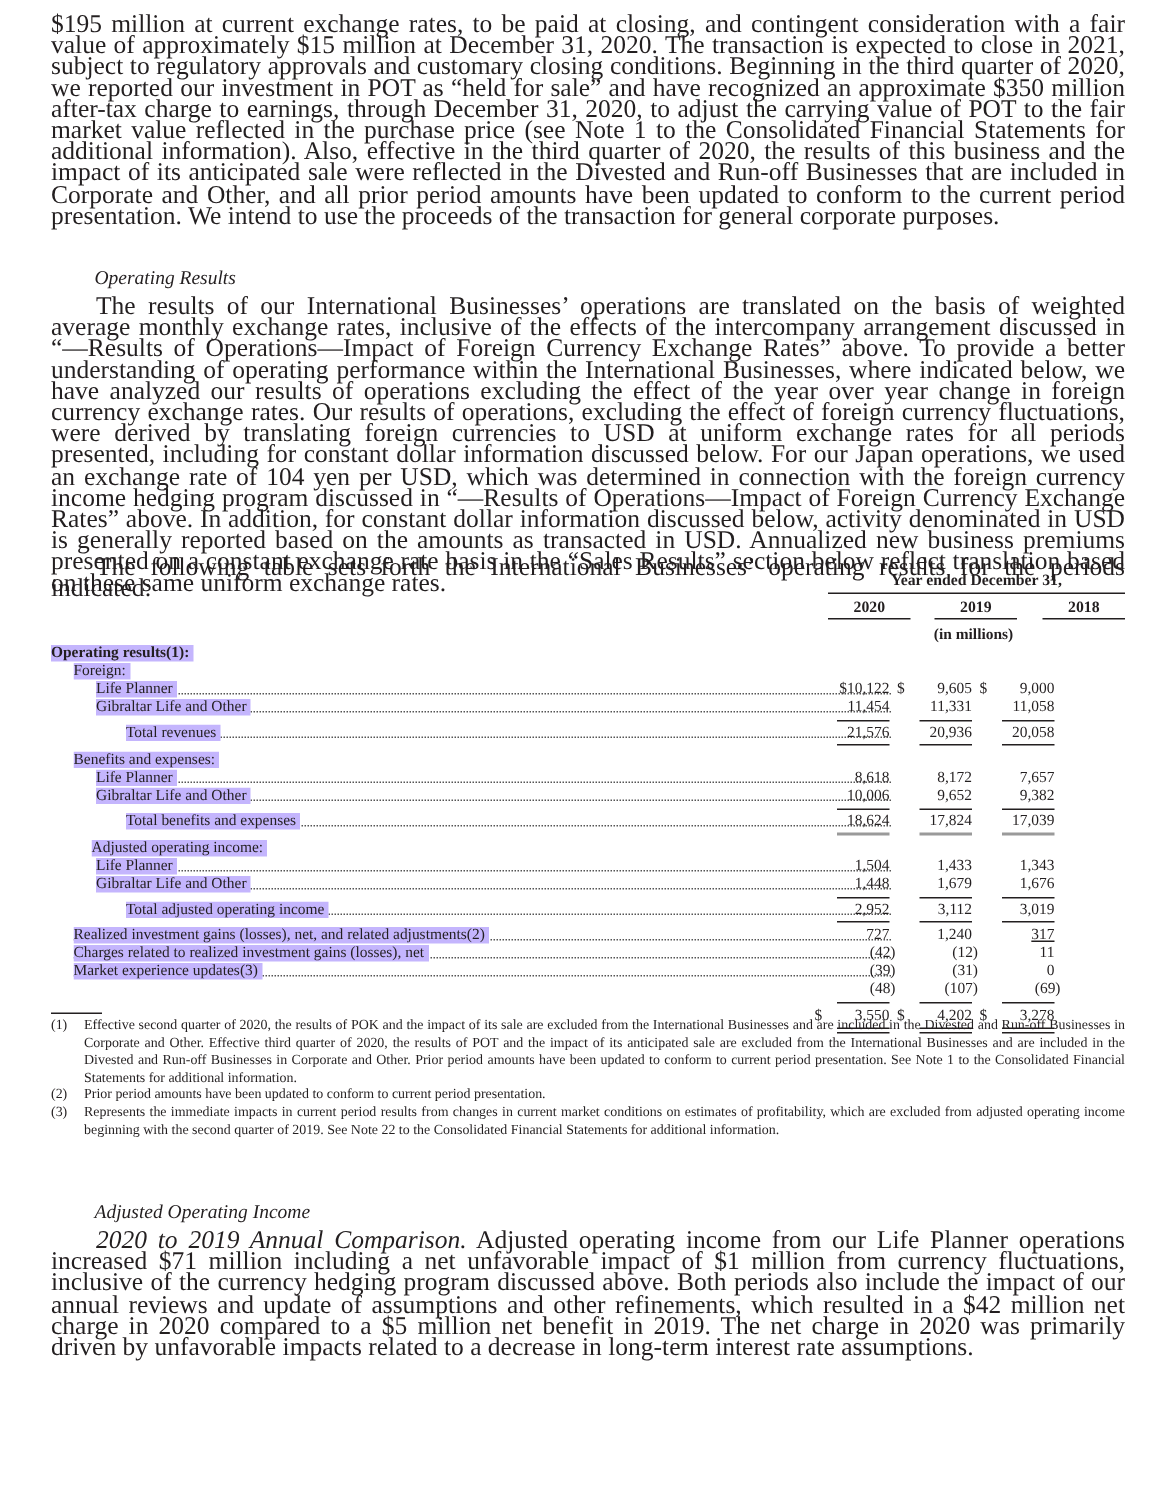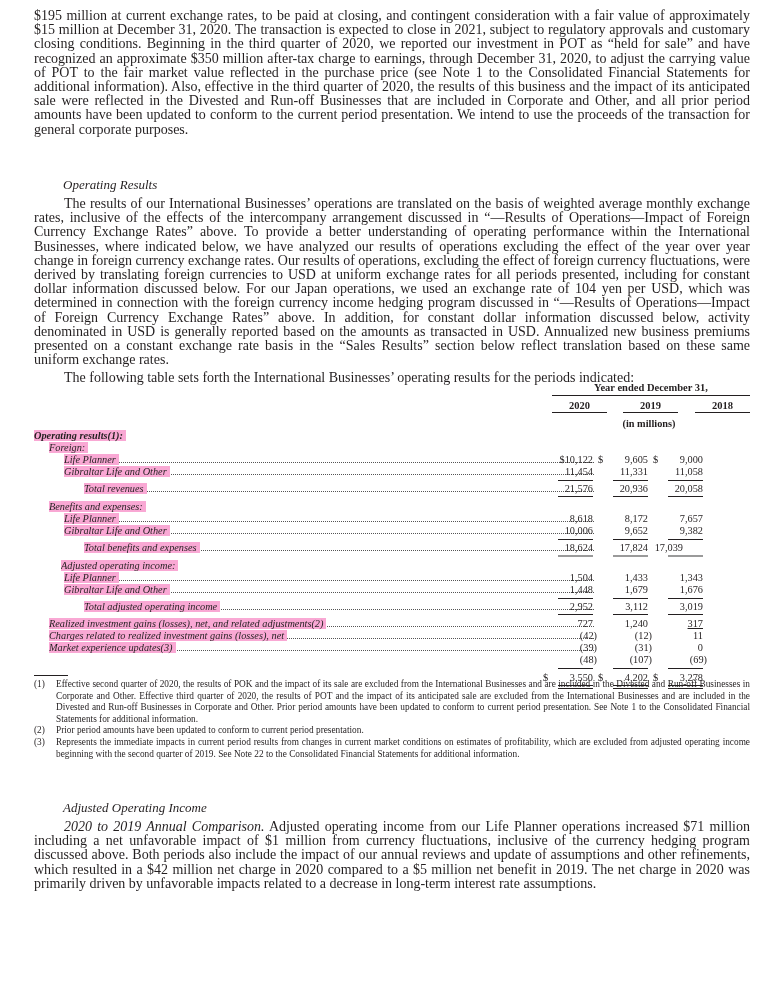--- a/index.html
+++ b/index.html
@@ -3,21 +3,21 @@
   <meta charset="utf-8">
   <style>
     html, body { margin: 0; padding: 0; background: #ffffff; }
     body {
       width: 768px; height: 1004px; position: relative; overflow: hidden;
       font-family: "Liberation Serif", "DejaVu Serif", serif;
       color: #231f20;
     }
     .page { position: absolute; left: 34px; top: 0; width: 716px; }
     p.body {
-      margin: 0; font-size: 14px; line-height: 14.2px; text-align: justify;
+      margin: 0; font-size: 17px; line-height: 14.2px; text-align: justify;
       text-indent: 30px;
     }
     p.noindent { text-indent: 0; }
     .sec-head {
       font-style: italic; font-size: 13px; margin: 0; padding-left: 29px;
     }
     #intro { position: absolute; top: 9px; left: 0; width: 716px; }
     #op-head { position: absolute; top: 177px; left: 0; }
     #op-para { position: absolute; top: 197px; left: 0; width: 716px; }
     #table-intro { position: absolute; top: 371px; left: 0; width: 716px; }
@@ -25,21 +25,21 @@
     
     #fin-table { position: absolute; top: 382px; left: 0; width: 716px; font-size: 10.3px; }
     .hdr-group {
       position: absolute; left: 518px; width: 198px; top: 0; text-align: center;
       font-weight: bold; font-size: 10.5px; padding-bottom: 2px; border-bottom: 1px solid #231f20;
     }
     .hdr-year { position: absolute; top: 18px; width: 55px; text-align: center; font-weight: bold; font-size: 10.5px; border-bottom: 1.5px solid #231f20; padding-bottom: 1px; }
     .hdr-unit { position: absolute; top: 36px; left: 560px; width: 110px; text-align: center; font-weight: bold; font-size: 10.3px; }
     .row { position: absolute; left: 0; width: 716px; height: 12px; line-height: 12px; }
     .row .lbl { position: absolute; left: 0; white-space: nowrap; overflow: hidden; }
-    .row .lbl .txt { background: #f9a8d4; padding-right: 3px; font-style: italic; }
+    .row .lbl .txt { background: #c4b5fd; padding-right: 3px; }
     .row .lbl.dots::after {
       content: ""; position: absolute; left: 0; right: 0; bottom: 3px;
       border-bottom: 1px dotted #555; z-index: -1;
     }
     .row .lbl.dots { z-index: 0; }
     .cell { position: absolute; text-align: right; width: 60px; }
     .cell .dollar { float: left; padding-left: 10px; }
 
     .rule-seg { position: absolute; height: 0; border-top: 1px solid #231f20; }
     .rule-gray { position: absolute; height: 0; border-top: 2px solid #9a9a9a; }
@@ -122,21 +122,21 @@
         <div class="row" style="top: 143px;">
           <div class="lbl dots" style="left: 30px; width: 530px;"><span class="txt">Gibraltar Life and Other</span></div>
           <div class="cell" style="left: 499px; width: 60px;"><span>10,006</span></div>
           <div class="cell" style="left: 554px; width: 60px;"><span>9,652</span></div>
           <div class="cell" style="left: 609px; width: 60px;"><span>9,382</span></div>
         </div>
         <div class="row" style="top: 160px;">
           <div class="lbl dots" style="left: 50px; width: 510px;"><span class="txt">Total benefits and expenses</span></div>
           <div class="cell" style="left: 499px; width: 60px;"><span>18,624</span></div>
           <div class="cell" style="left: 554px; width: 60px;"><span>17,824</span></div>
-          <div class="cell" style="left: 609px; width: 40px;"><span>17,039</span></div>
+          <div class="cell" style="left: 609px; width: 60px;"><span>17,039</span></div>
         </div>
         <div class="row" style="top: 178px;">
           <div class="lbl" style="left: 15px; width: 480px; margin-left: 12px;"><span class="txt">Adjusted operating income:</span></div>
         </div>
         <div class="row" style="top: 190px;">
           <div class="lbl dots" style="left: 30px; width: 530px;"><span class="txt">Life Planner</span></div>
           <div class="cell" style="left: 499px; width: 60px;"><span>1,504</span></div>
           <div class="cell" style="left: 554px; width: 60px;"><span>1,433</span></div>
           <div class="cell" style="left: 609px; width: 60px;"><span>1,343</span></div>
         </div>

